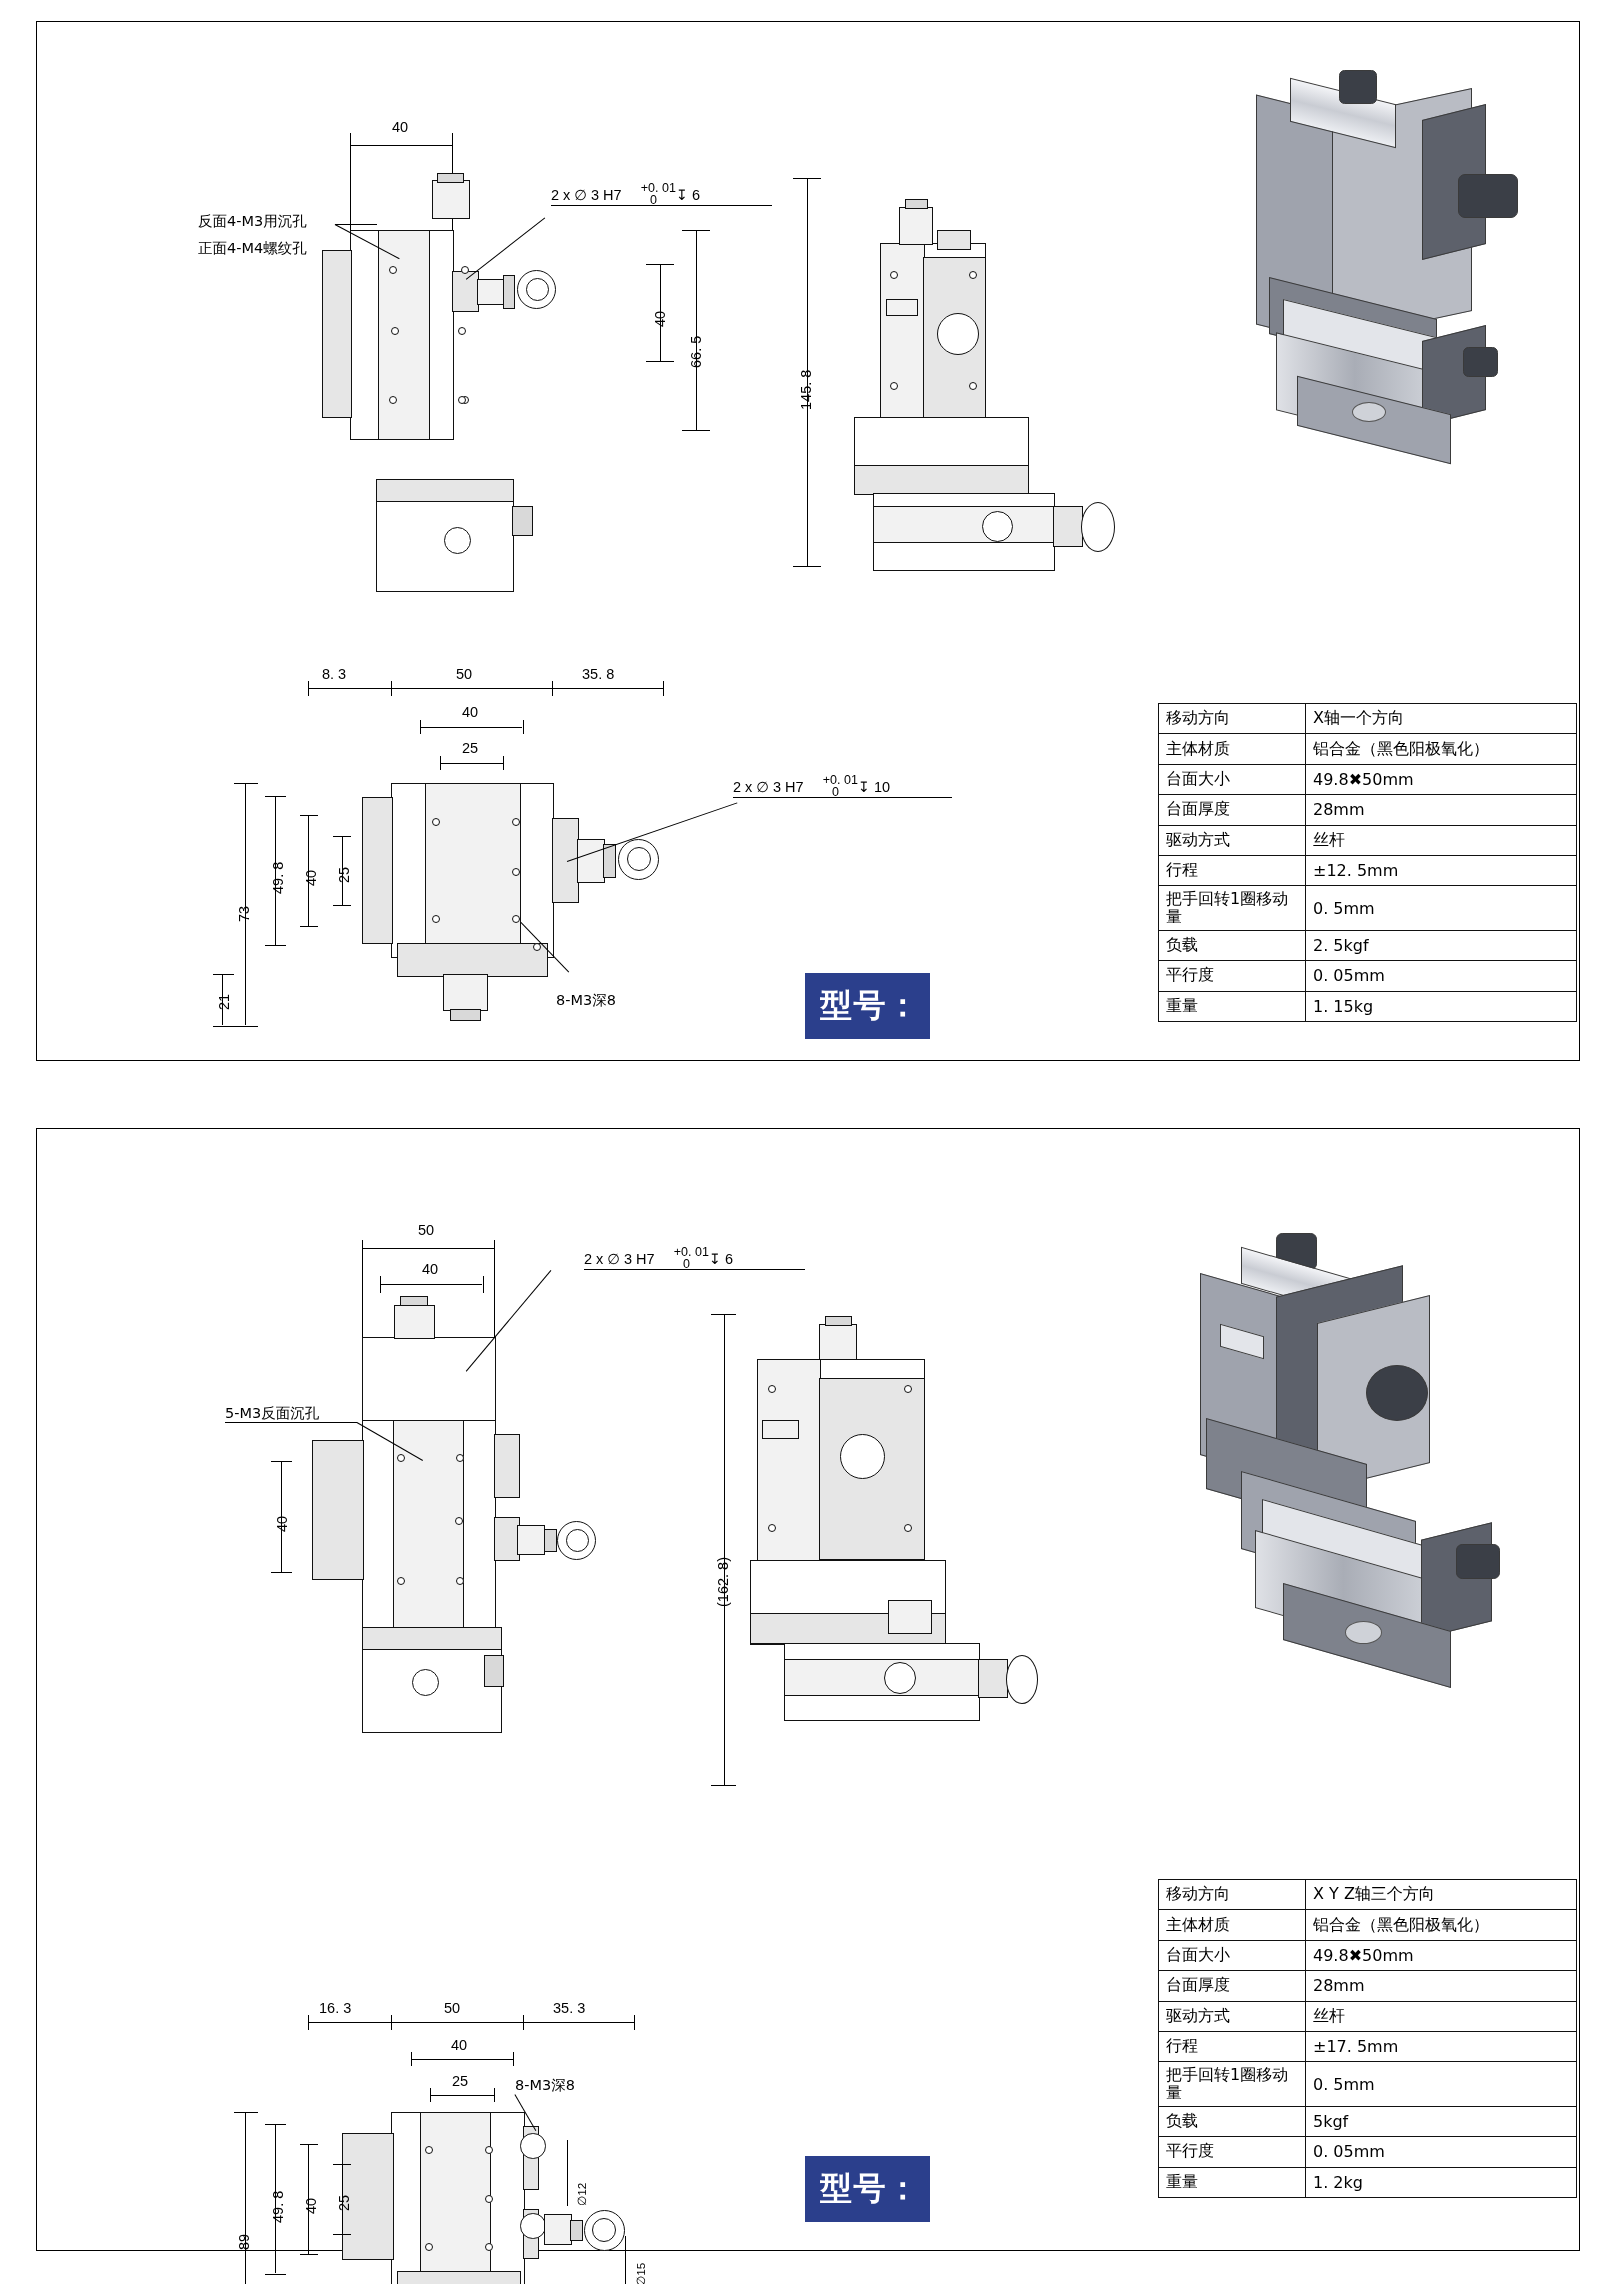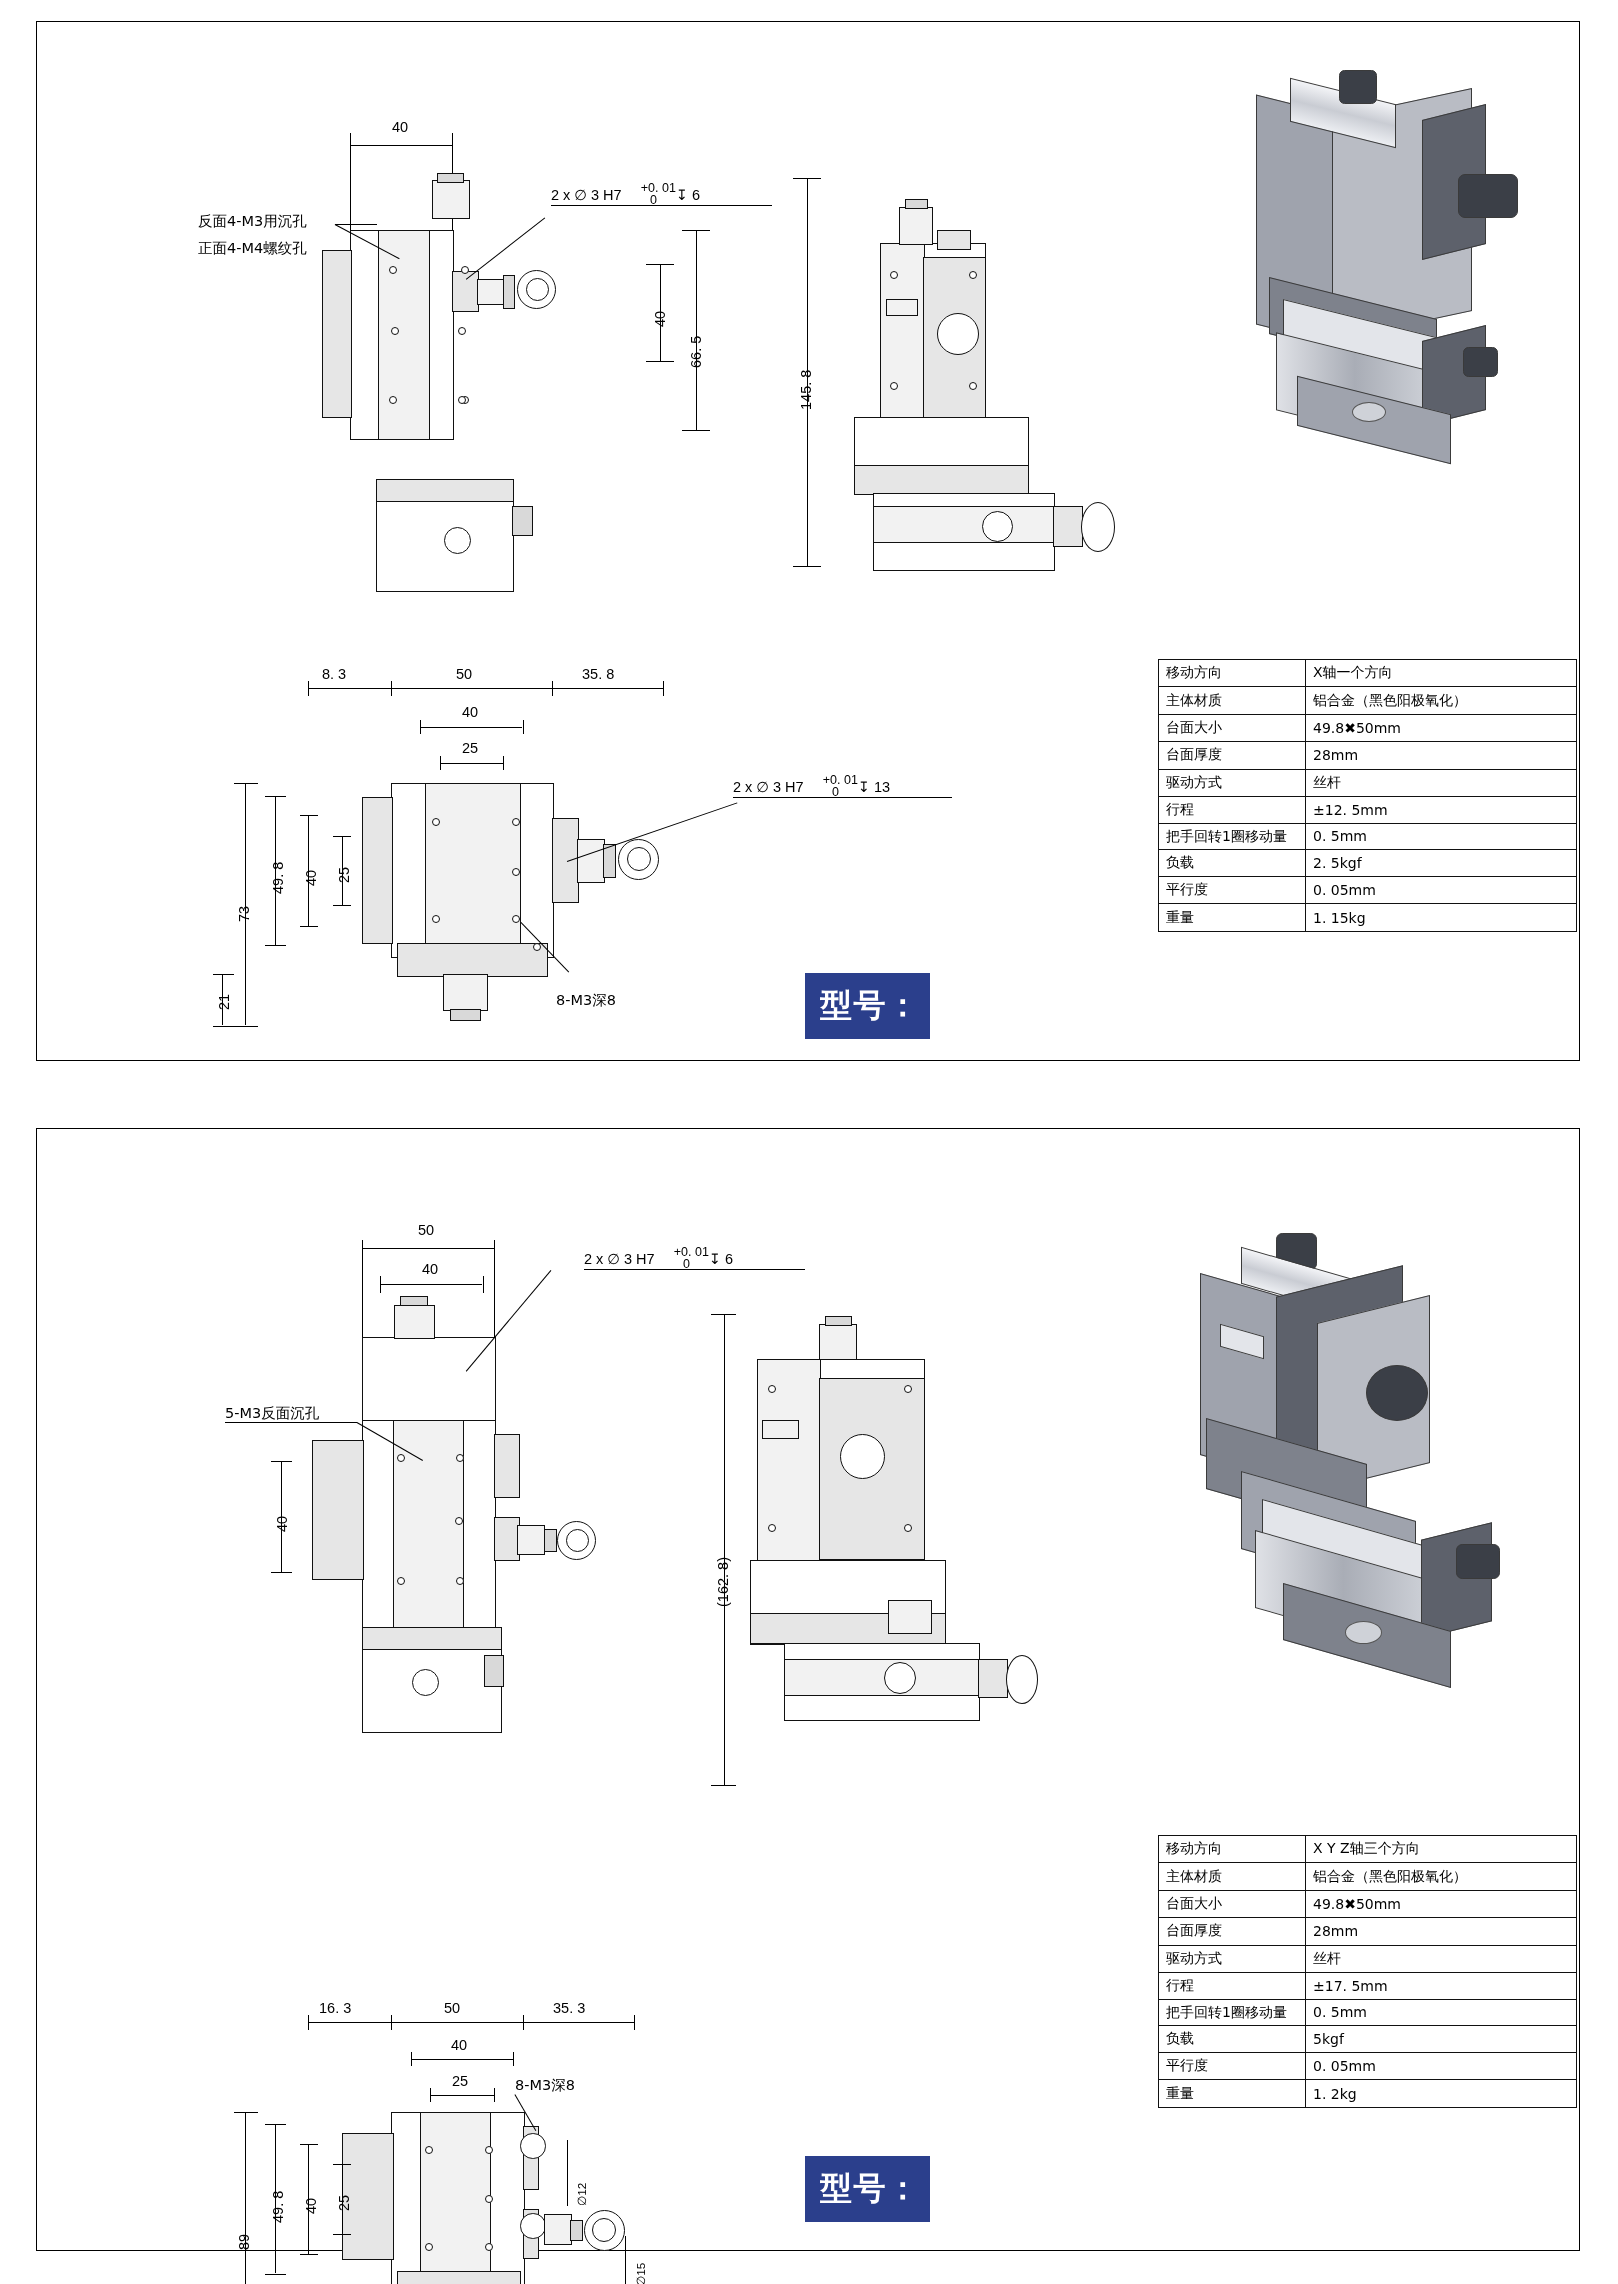--- a/index.html
+++ b/index.html
@@ -23,21 +23,21 @@
 
   
   .shape{position:absolute;border:1px solid #111;background:#fff;}
   .shape.fillg{background:#f2f2f2;}
   .shape.fillgg{background:#e6e6e6;}
   .shape.filld{background:#d9d9d9;}
   .circ{position:absolute;border:1px solid #111;border-radius:50%;background:#fff;}
   .dot{position:absolute;border:0.8px solid #111;border-radius:50%;background:#fff;width:6.2px;height:6.2px;}
 
   
-  .spec{position:absolute;border-collapse:collapse;font-size:14px;background:#fff;}
+  .spec{position:absolute;border-collapse:collapse;font-size:16px;background:#fff;margin-top:44px;}
   .spec td{border:0.7px solid #111;padding:4.2px 7px;height:15px;}
   .spec td.k{width:132px;font-family:"DejaVu Sans",sans-serif;}
   .spec td.v{width:256px;font-family:"DejaVu Sans",sans-serif;}
 
   
   .banner{position:absolute;display:flex;align-items:center;height:60px;}
   .banner .blue{background:#2b3f8c;color:#fff;font-family:"DejaVu Sans",sans-serif;
                 font-size:32px;font-weight:bold;letter-spacing:1.4px;
                 display:flex;align-items:center;padding:0 9.7px 0 15px;height:66px;}
   .banner .white{background:#fff;color:#000;font-family:"DejaVu Sans Mono",monospace;
@@ -231,21 +231,21 @@
       <div class="ln hl" style="left:176px;top:952px;width:21px;"></div>
       <div class="ln hl" style="left:176px;top:1004px;width:21px;"></div>
       <div class="dim v" style="left:179px;top:988px;">21</div>
 
       <div class="dim" style="left:696px;top:757px;">
         <span>2 x ∅ 3 H7</span>
         <span style="display:inline-block;width:11px;"></span>
         <span style="display:inline-block;position:relative;top:-7.6px;font-size:12.5px;">+0. 01</span>
         <span style="display:inline-block;position:relative;top:4.2px;left:-30px;font-size:12.5px;">0</span>
         <span style="display:inline-block;margin-left:-15px;">↧</span>
-        <span>13</span>
+        <span>10</span>
       </div>
       <div class="ln hl" style="left:696px;top:775px;width:219px;"></div>
       <div class="arrowline" style="left:530px;top:839px;width:180px;transform:rotate(-19deg);"></div>
 
       <div class="label cn" style="left:519px;top:969px;">8-M3深8</div>
       <div class="arrowline" style="left:484px;top:900px;width:69px;transform:rotate(46deg);"></div>
     </div>
 
     <table class="spec" style="left:1121px;top:637px;">
       <tbody>

